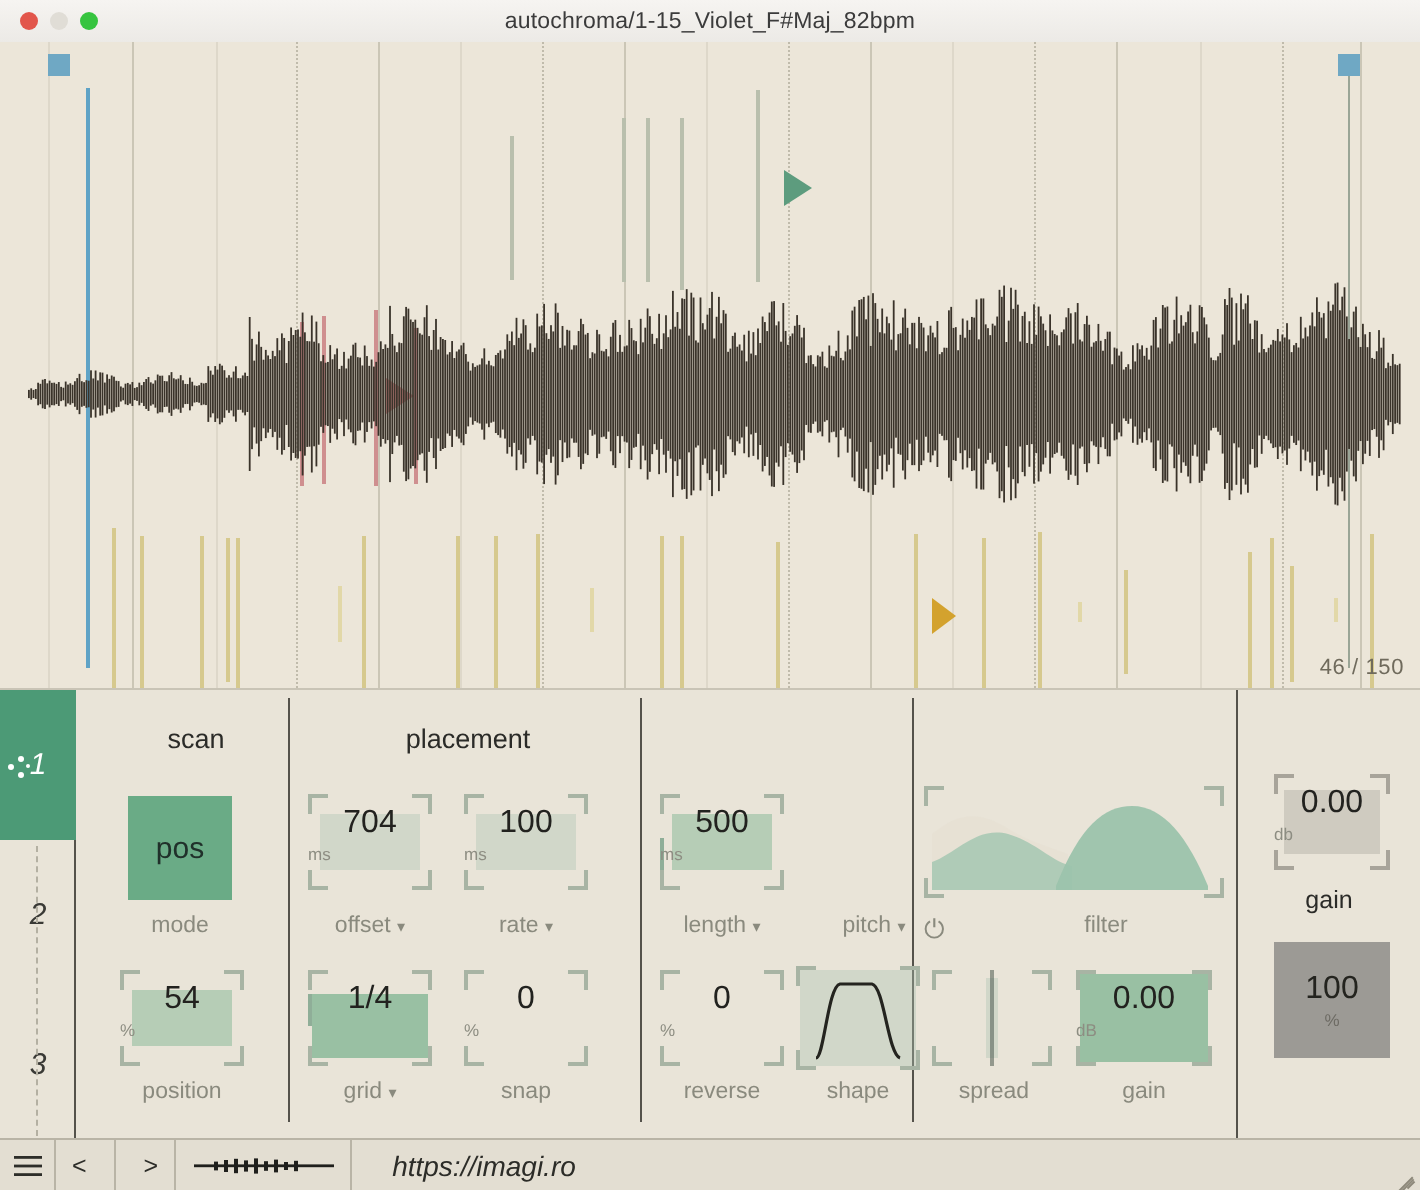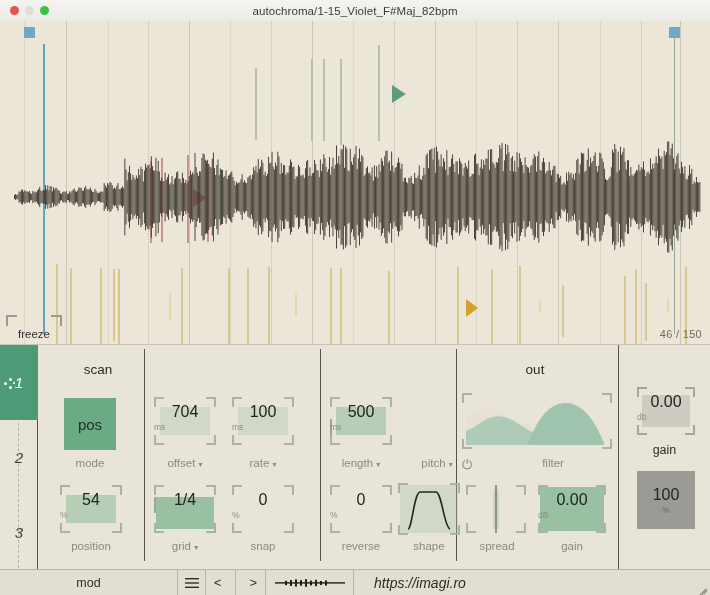--- a/index.html
+++ b/index.html
@@ -897,26 +897,20 @@
     <div class="grain low" style="left:491px;top:248px;height:84px;"></div>
     <div class="grain low" style="left:519px;top:245px;height:84px;"></div>
     <div class="grain low2" style="left:539px;top:280px;height:10px;"></div>
     <div class="grain low" style="left:562px;top:264px;height:52px;"></div>
     <div class="grain low" style="left:624px;top:255px;height:72px;"></div>
     <div class="grain low" style="left:635px;top:248px;height:82px;"></div>
     <div class="grain low" style="left:645px;top:262px;height:58px;"></div>
     <div class="grain low2" style="left:667px;top:278px;height:12px;"></div>
     <div class="grain low" style="left:685px;top:246px;height:84px;"></div>
 
-    <div class="freeze-box">
-      <span class="brk tl"></span>
-      <span class="brk tr"></span>
-
-      <div class="freeze-label">freeze</div>
-    </div>
 
     <div class="counter">46 / 150</div>
   </div>
 
   <div class="panel">
 
     <div class="layer-col">
       <div class="layer-tab active" style="top:0;">
         <span class="grain-ic">
           <i style="left:0;top:4px;width:3px;height:3px;"></i>
@@ -935,21 +929,21 @@
       <div class="layer-dash"></div>
     </div>
 
     <div class="sections">
 
       <div class="divider-v" style="left:106px;"></div>
       <div class="divider-v" style="left:282px;"></div>
       <div class="divider-v" style="left:418px;"></div>
 
       <div class="sec-title" style="left:20px;top:17px;width:80px;">scan</div>
-      <div class="sec-title" style="left:424px;top:17px;width:146px;">out</div>
+      <div class="sec-title" style="left:116px;top:17px;width:160px;">placement</div>
 
       <div class="mode-btn" style="left:26px;top:53px;width:52px;height:52px;">
         <span>pos</span>
       </div>
       <div class="plabel" style="left:16px;top:112px;width:72px;">mode</div>
 
       <div class="cell" style="left:22px;top:140px;width:62px;height:48px;">
         <div class="corners">
             <span class="c1"></span>
             <span class="c2"></span>
@@ -1130,21 +1124,20 @@
 
       <div class="mix-btn">
         <span class="mix-val">100</span>
         <span class="mix-unit">%</span>
       </div>
 
     </div>
   </div>
 
   <div class="bottombar">
-    <div class="bb bb-mod">mod</div>
     <div class="bb bb-menu">
       <svg width="14" height="12" viewBox="0 0 14 12">
         <rect x="0" y="1" width="14" height="1.4" fill="#2d2d29"></rect>
         <rect x="0" y="5.3" width="14" height="1.4" fill="#2d2d29"></rect>
         <rect x="0" y="9.6" width="14" height="1.4" fill="#2d2d29"></rect>
       </svg>
     </div>
     <div class="bb bb-prev" style="justify-content:flex-start;padding-left:8px;">&lt;</div>
     <div class="bb bb-next" style="justify-content:flex-end;padding-right:8px;">&gt;</div>
     <div class="bb bb-scope">

